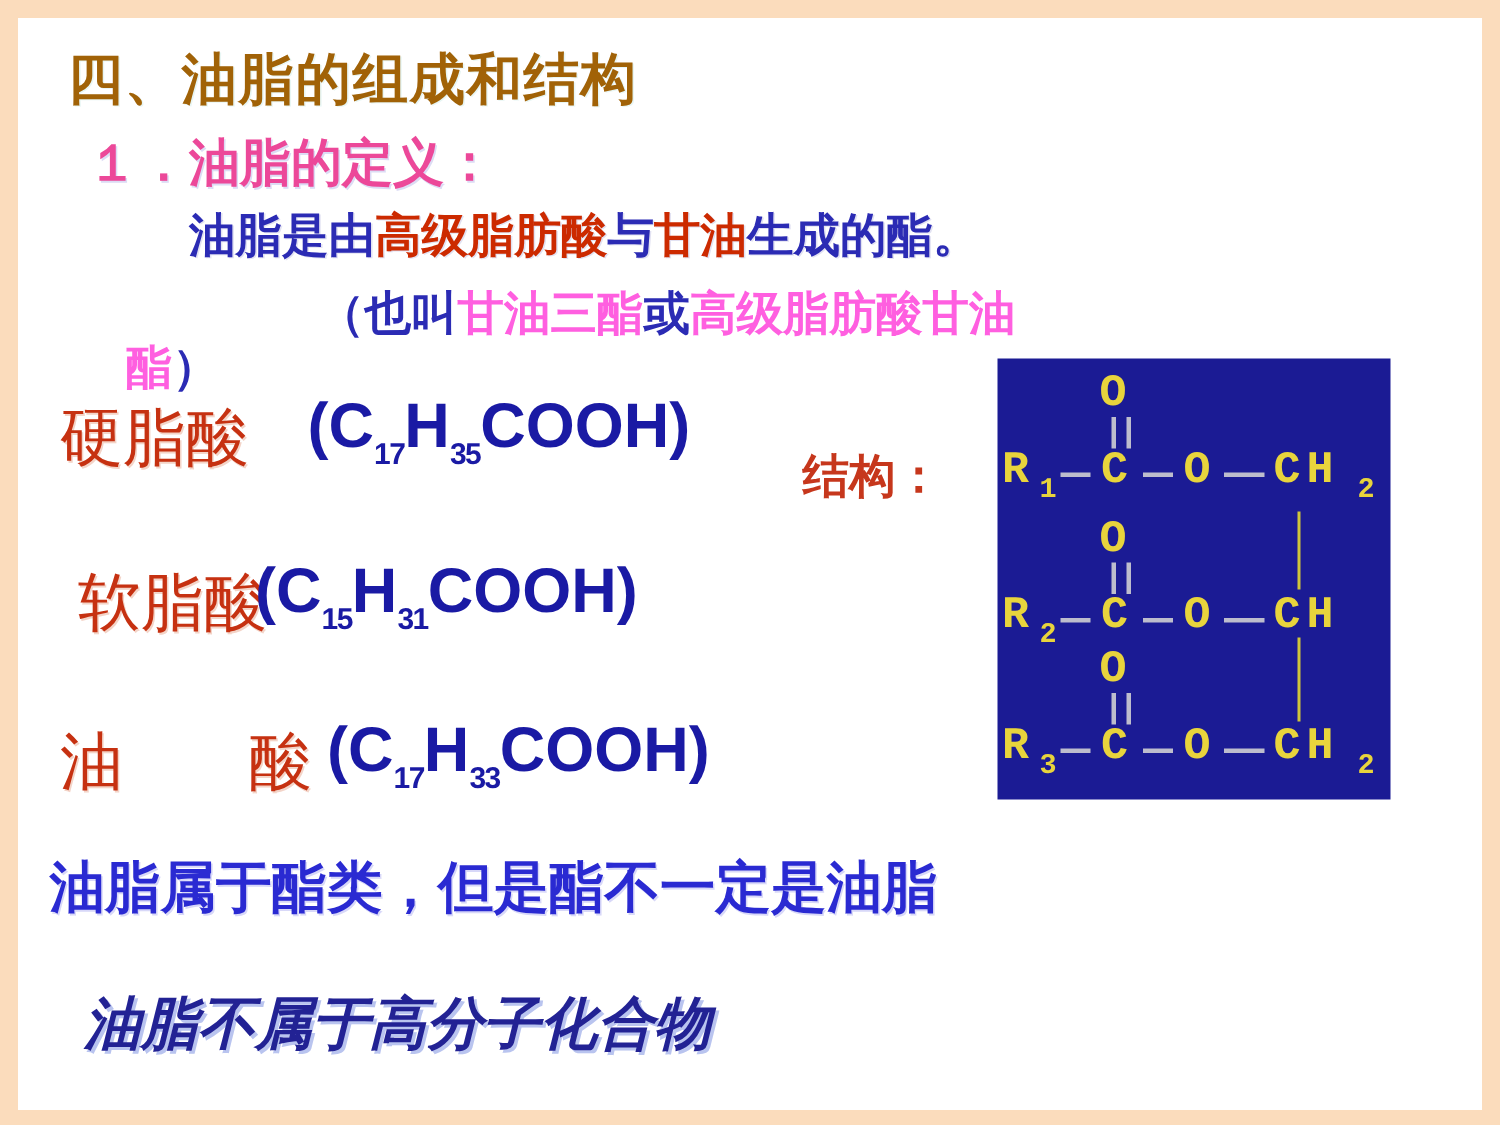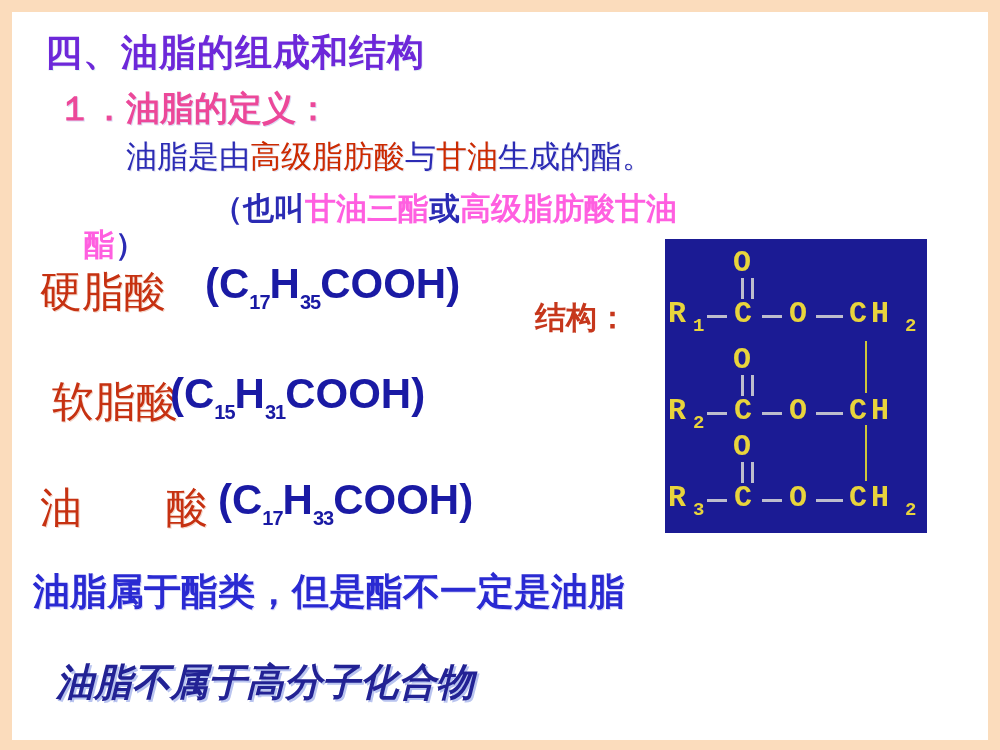--- a/index.html
+++ b/index.html
@@ -12,33 +12,33 @@
   }
   .slide{
     position:absolute;
     left:12px; top:12px; right:12px; bottom:10px;
     background:#ffffff;
   }
   .abs{position:absolute;white-space:nowrap;}
   .title{
     left:33px; top:16px;
     font-size:37px; font-weight:bold;
-    color:#6d28d9;
+    color:#a16207;
     letter-spacing:1px;
     text-shadow:1px 1px 0 #e8f6f4;
   }
   .heading{
     left:46px; top:74px;
     font-size:34px; font-weight:bold;
     color:#ec4899;
     text-shadow:1px 1px 0 #dcdcf4;
   }
   .definition{
     left:114px; top:124px;
-    font-size:31px; font-weight:normal;
+    font-size:31px; font-weight:bold;
     text-shadow:1px 1px 0 #e2e2f2;
   }
   .aka1{
     left:200px; top:176px;
     font-size:31px; font-weight:bold;
   }
   .aka2{
     left:72px; top:212px;
     font-size:31px; font-weight:bold;
   }

